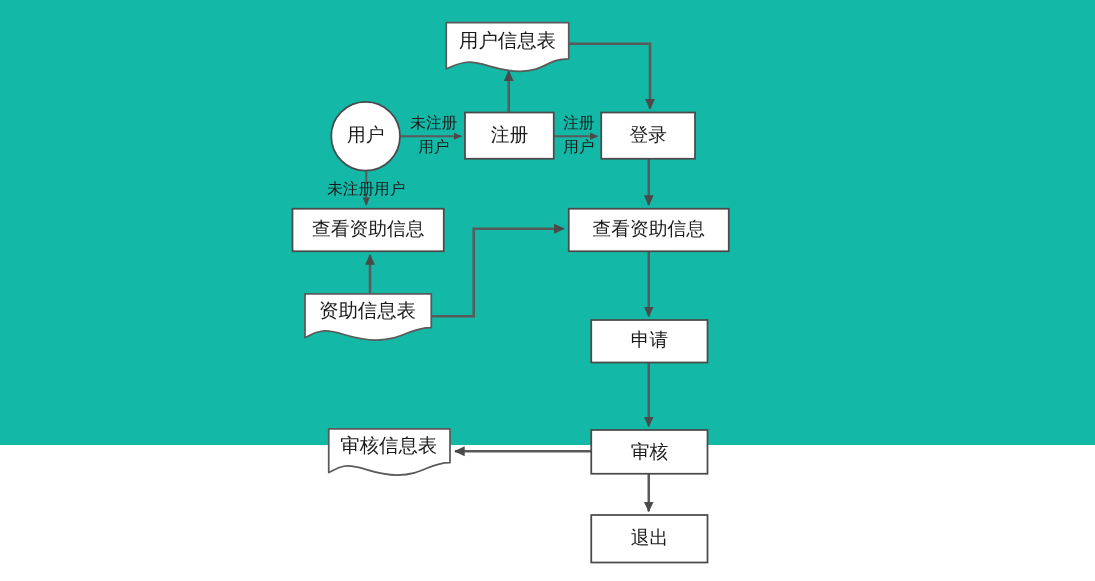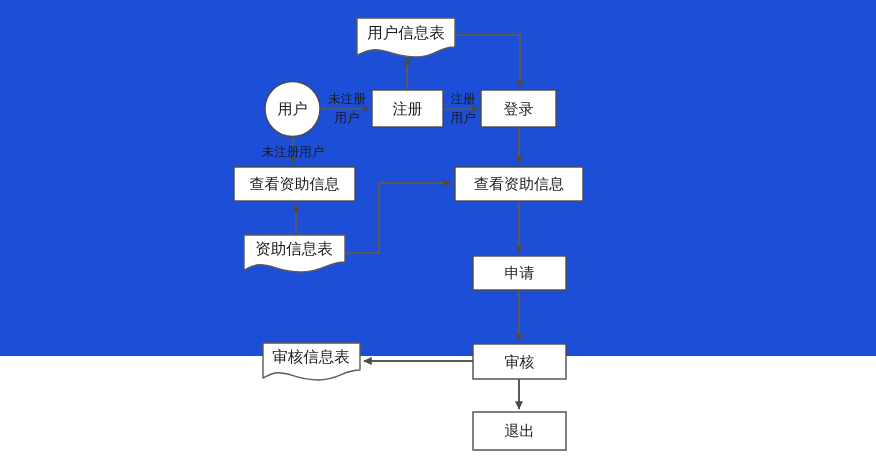--- a/index.html
+++ b/index.html
@@ -10,21 +10,21 @@
   body {
     width: 876px;
     height: 465px;
     font-family: "Liberation Sans", sans-serif;
     overflow: hidden;
   }
   #diagram-root {
     position: relative;
     width: 876px;
     height: 356px;
-    background: #1d4ed8;
+    background: #14b8a6;
   }
   svg#flow {
     position: absolute;
     left: 0;
     top: 0;
     width: 876px;
     height: 465px;
     display: block;
   }
   .shape-stroke {

